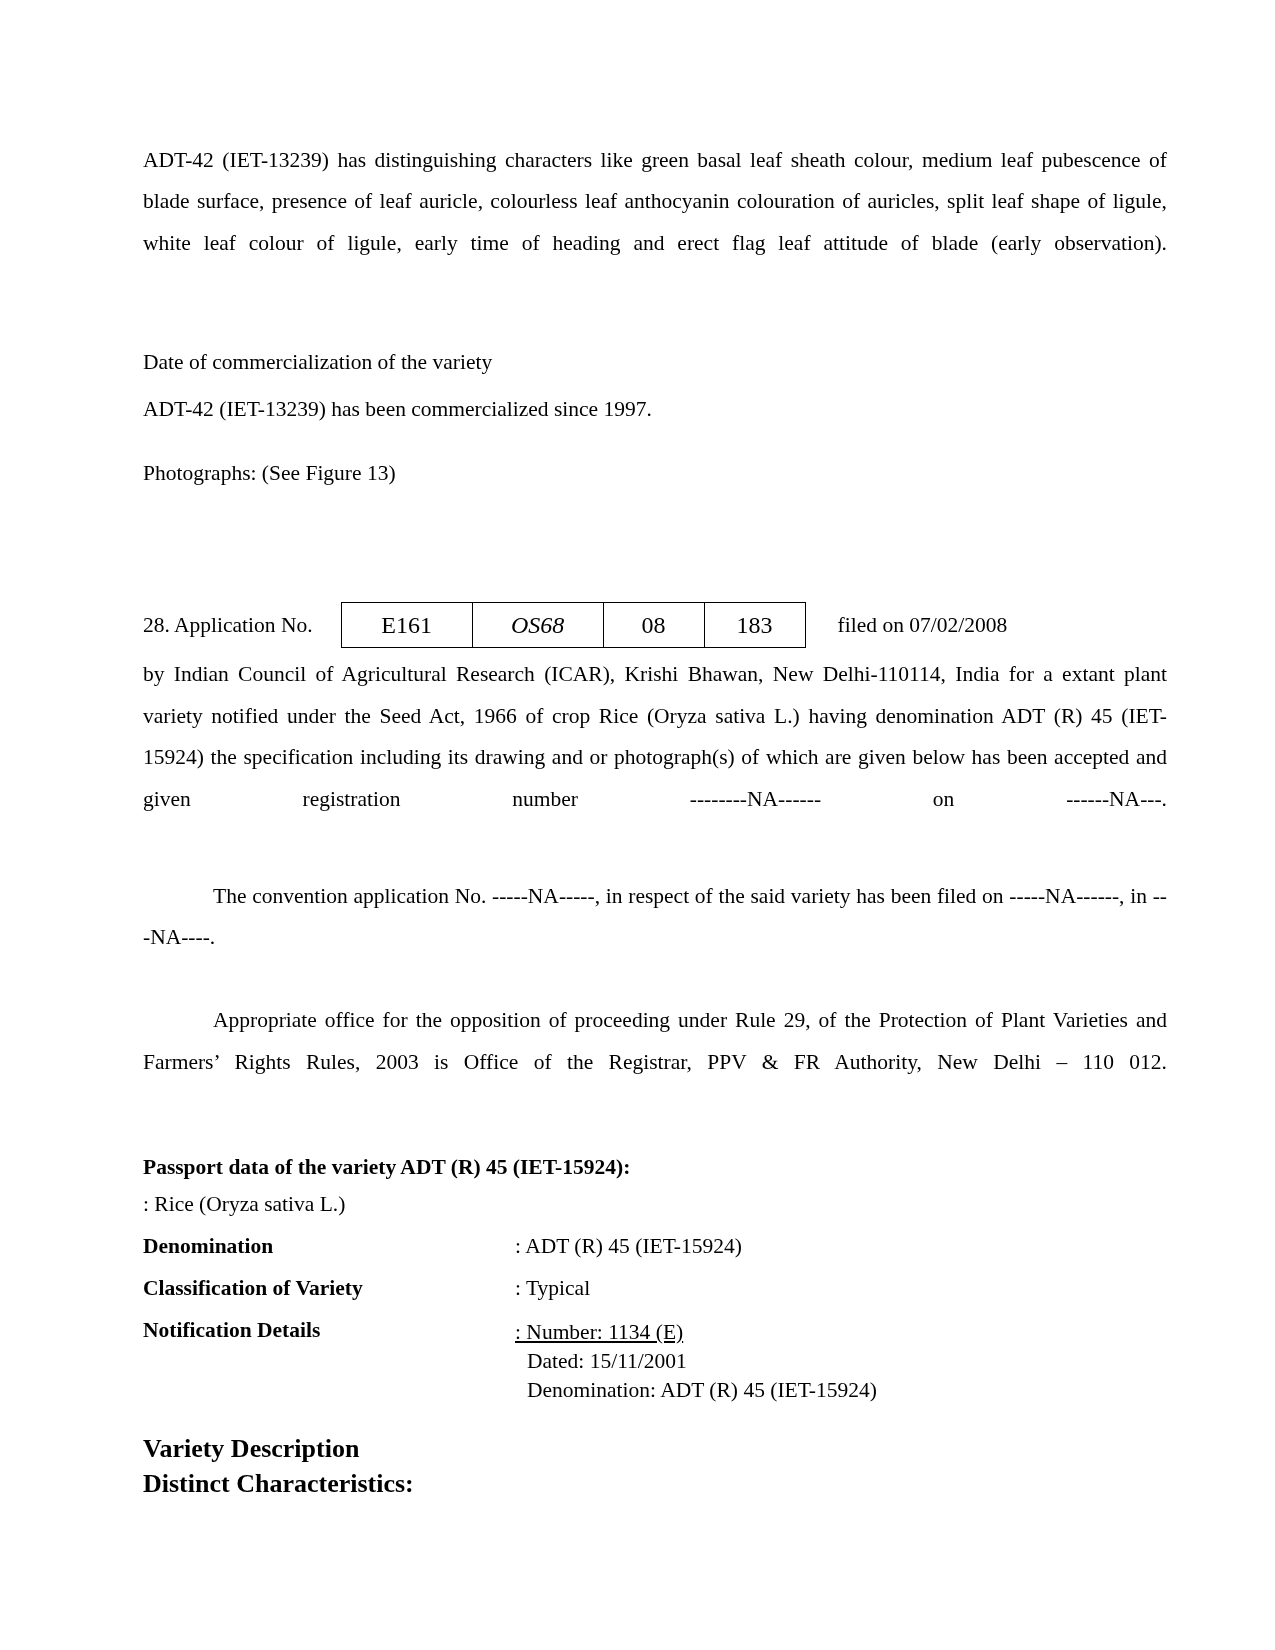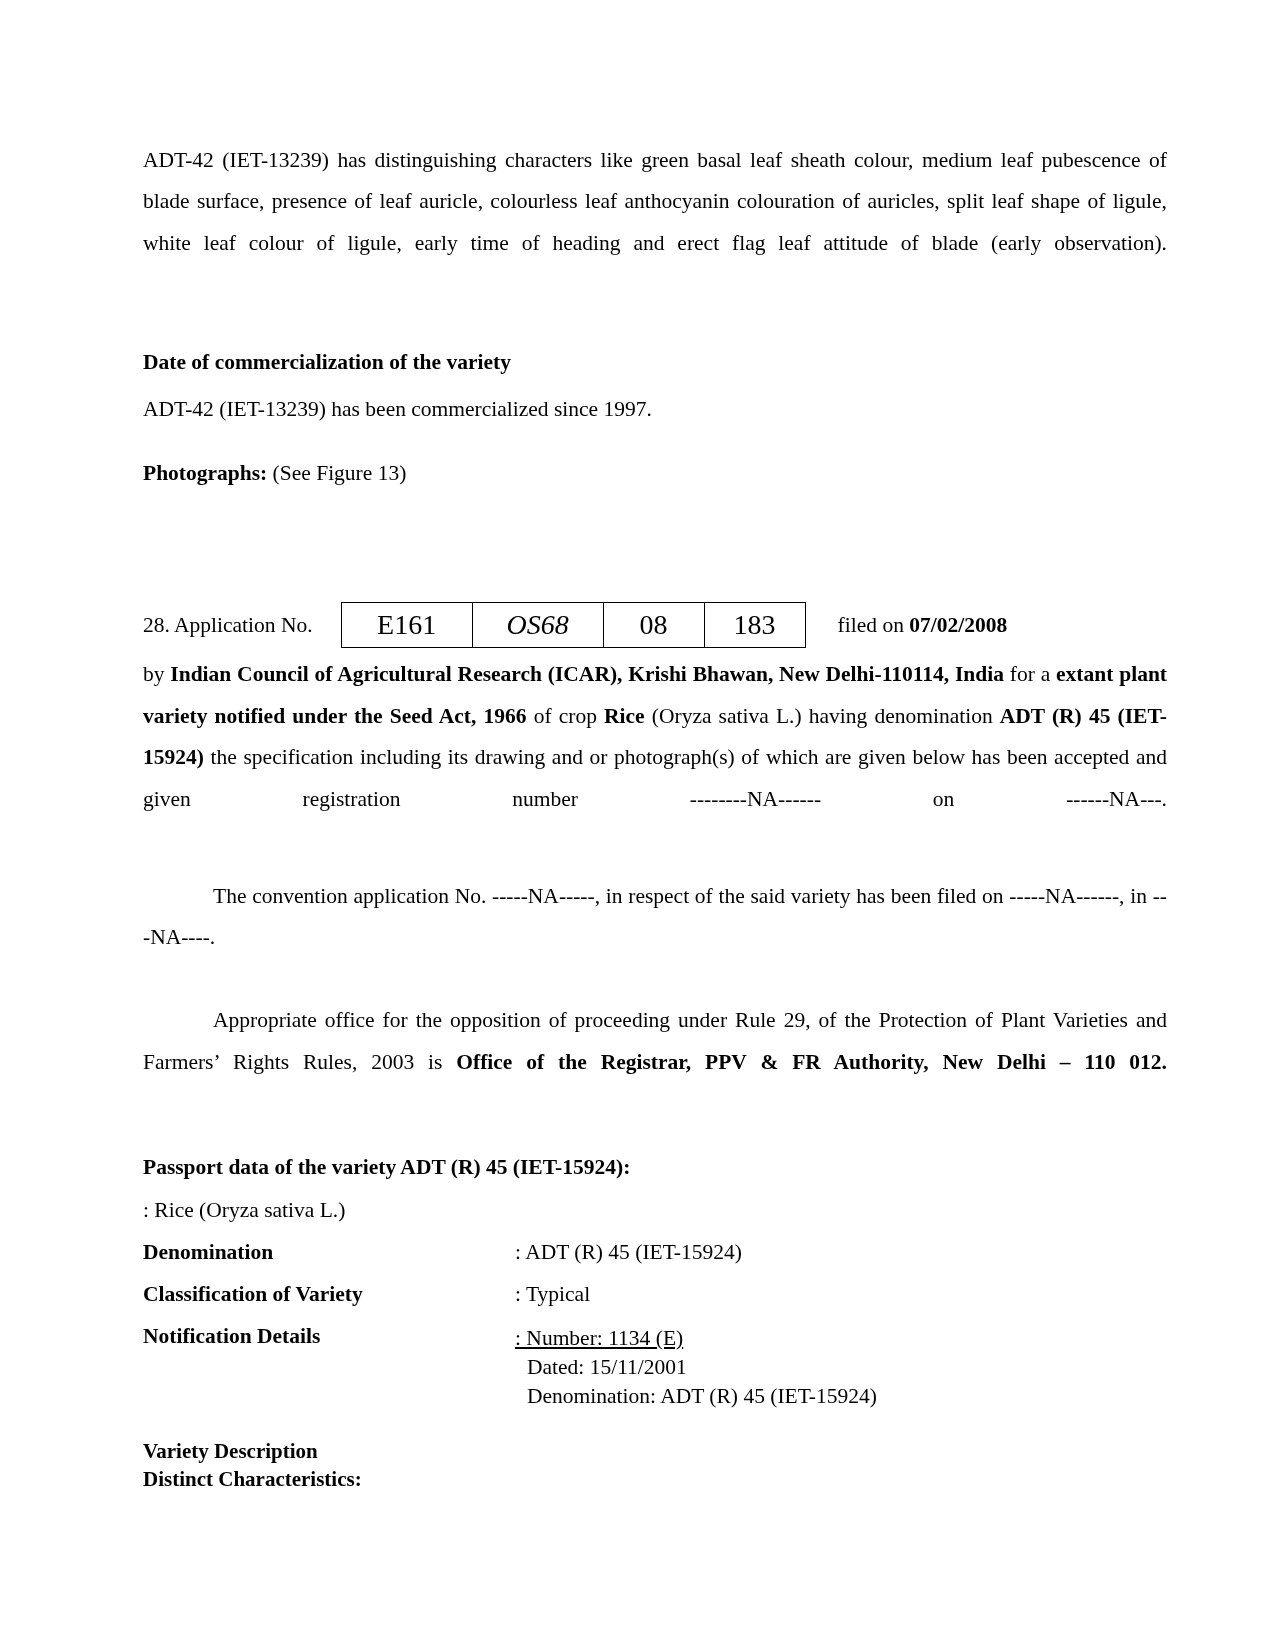--- a/index.html
+++ b/index.html
@@ -32,21 +32,21 @@
   }
   .justify-all {
     text-align: justify;
   }
   .justify-all::after {
     content: "";
     display: inline-block;
     width: 100%;
   }
   b, .b {
-    font-weight: bold;
+    font-weight: normal;
   }
   .spacer-lg {
     height: 86px;
   }
   .spacer-md {
     height: 30px;
   }
   .spacer-sm {
     height: 14px;
   }
@@ -61,21 +61,21 @@
     white-space: nowrap;
   }
   .appno-table {
     border-collapse: collapse;
     margin: 0 18px 0 28px;
     table-layout: fixed;
   }
   .appno-table td {
     border: 1.6px solid #000;
     text-align: center;
-    font-size: 28px;
+    font-size: 24px;
     height: 40px;
     padding: 2px 6px;
     font-family: "Liberation Serif", serif;
   }
   .c-e161 { width: 118px; }
   .c-os68 { width: 118px; font-style: italic; }
   .c-08   { width: 88px;  }
   .c-183  { width: 88px;  }
   .appno-filed {
     white-space: nowrap;
@@ -91,21 +91,21 @@
     display: inline-block;
     width: 100%;
   }
   .indent {
     text-indent: 70px;
   }
   
   .passport-title {
     font-weight: bold;
     font-size: 21.5px;
-    margin-bottom: 18px;
+    margin-bottom: 12px;
     font-family: Liberation Serif, serif;
   }
   .pp-row {
     display: flex;
     font-size: 21.5px;
     margin-bottom: 17px;
   }
   .pp-key {
     width: 372px;
     font-weight: bold;
@@ -118,21 +118,21 @@
     display: block;
     line-height: 1.35;
     padding-left: 12px;
   }
   .pp-val .first-line {
     display: block;
     line-height: 1.35;
     text-decoration: underline;
   }
   .tail {
-    font-size: 21px;
+    font-size: 26px;
     font-weight: bold;
     line-height: 1.35;
     margin-top: 26px;
   }
 </style>
 </head>
 <body>
 
 <div class="page">
 

